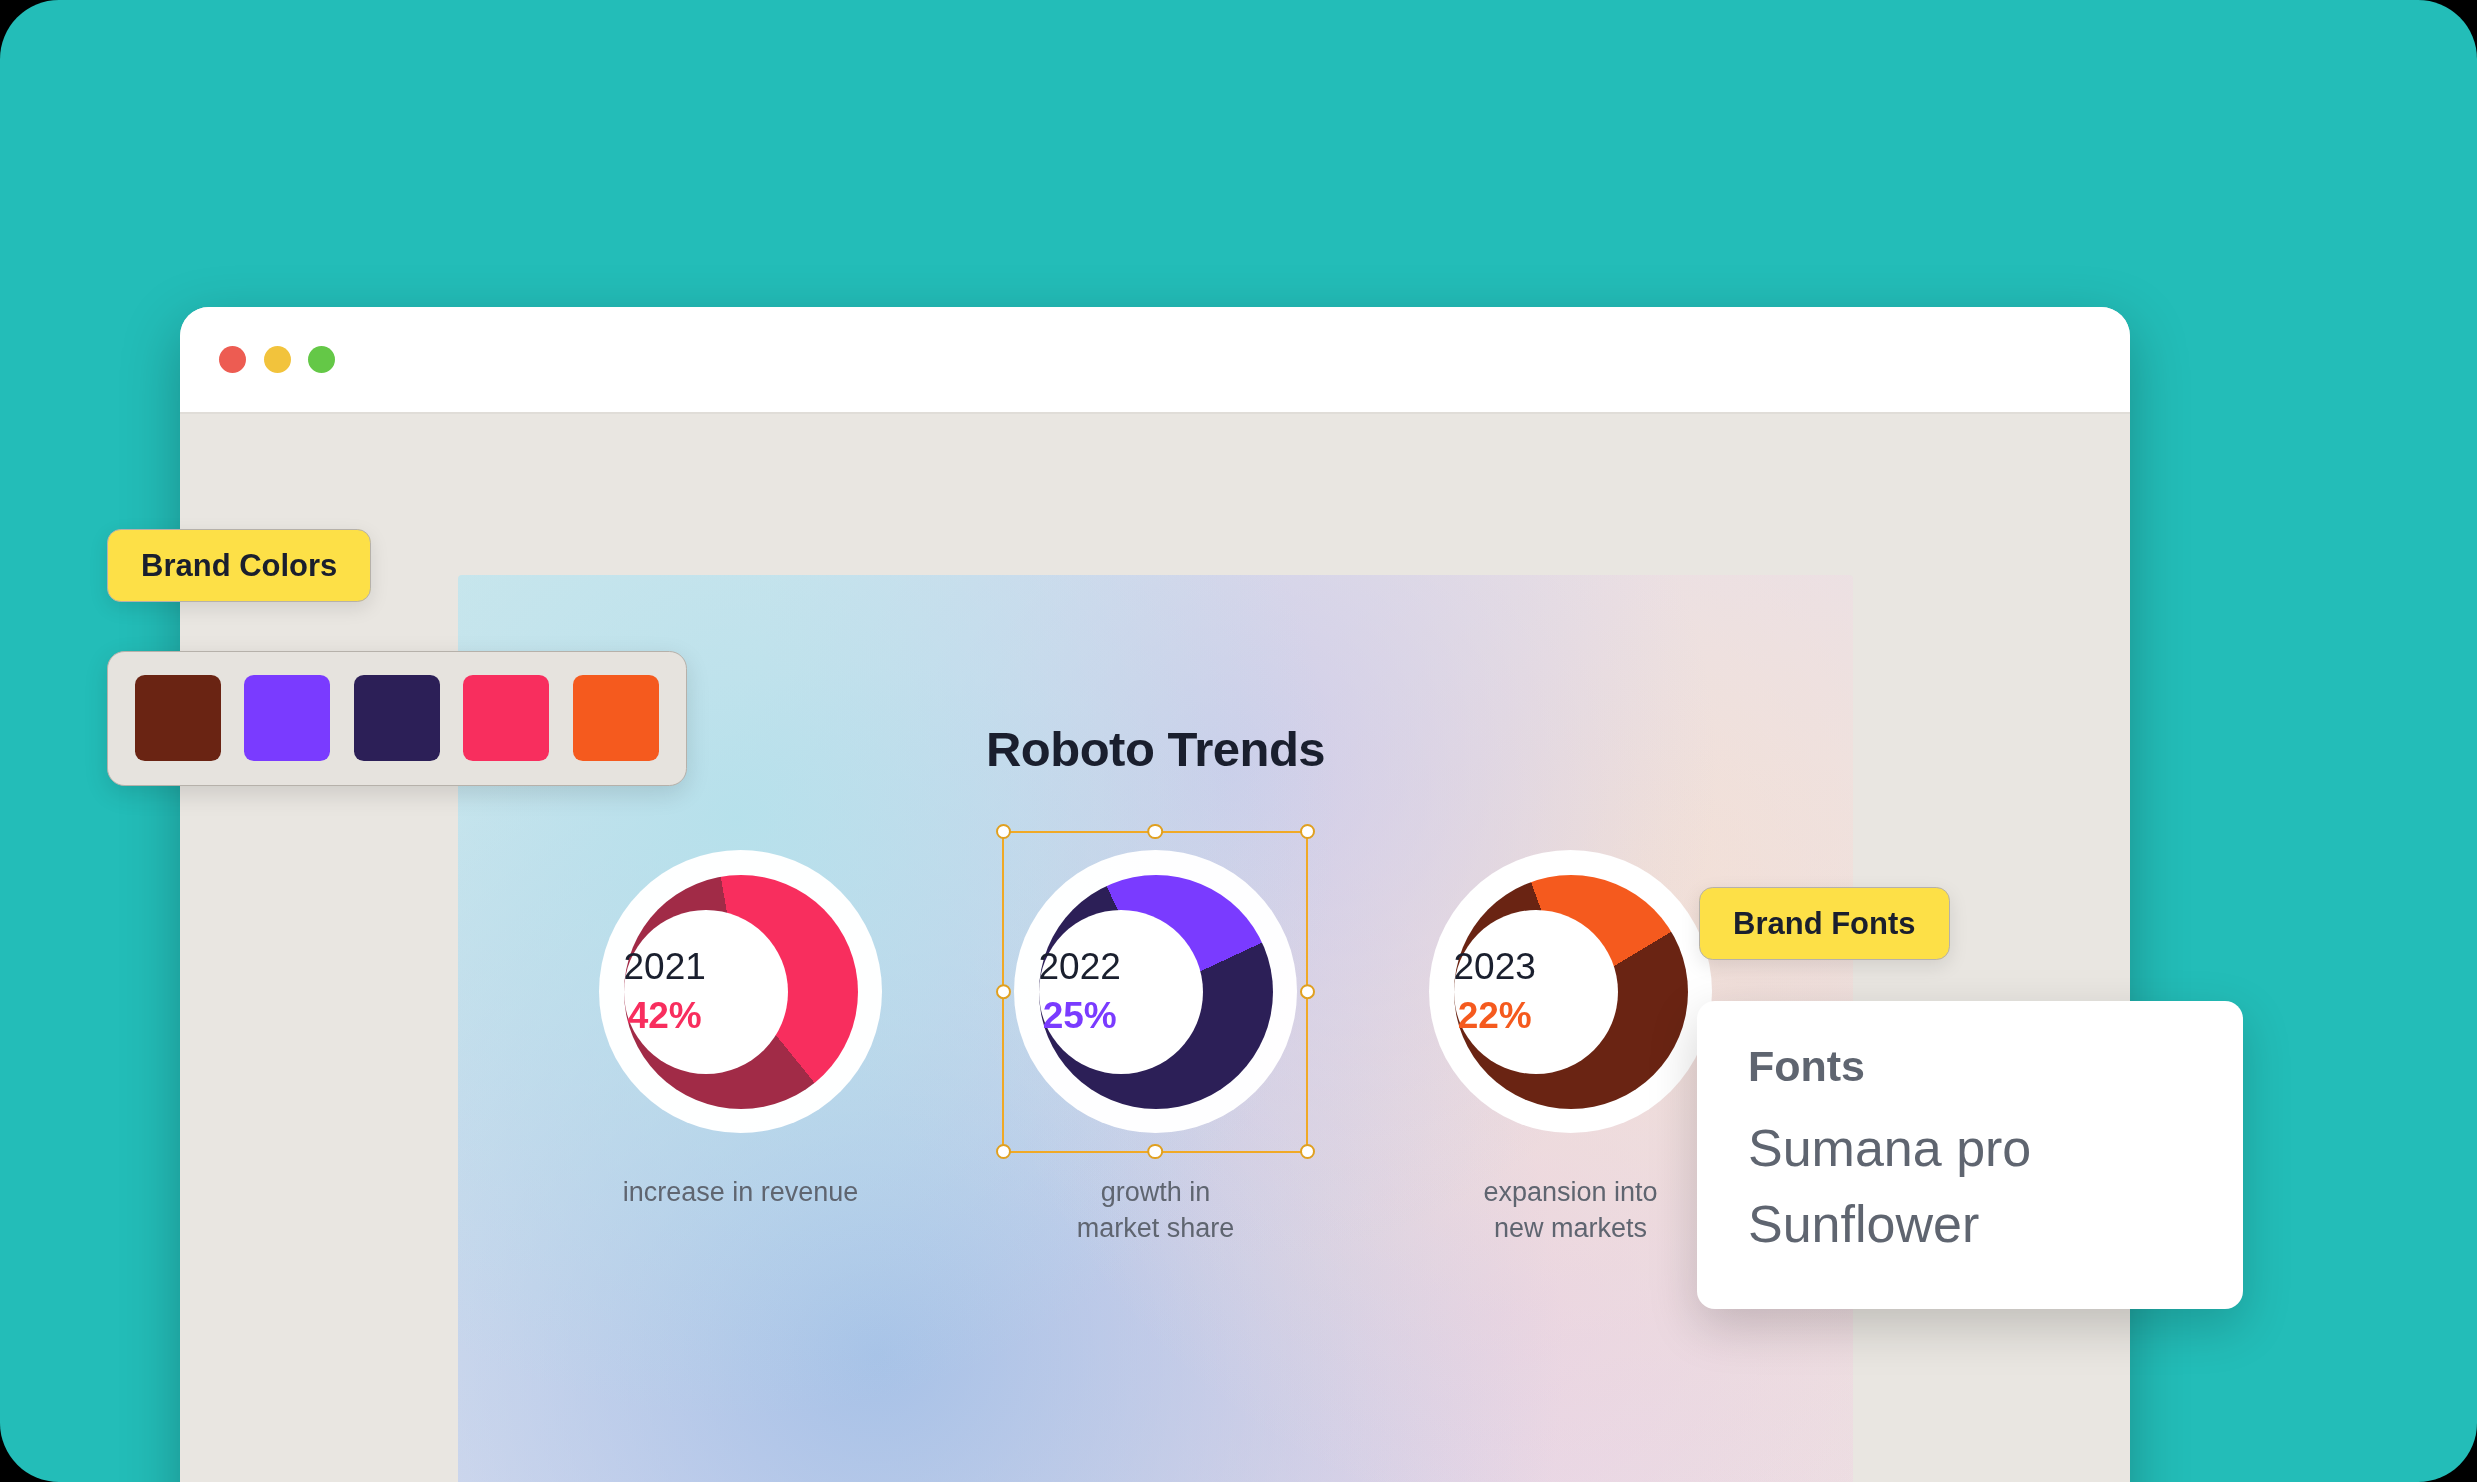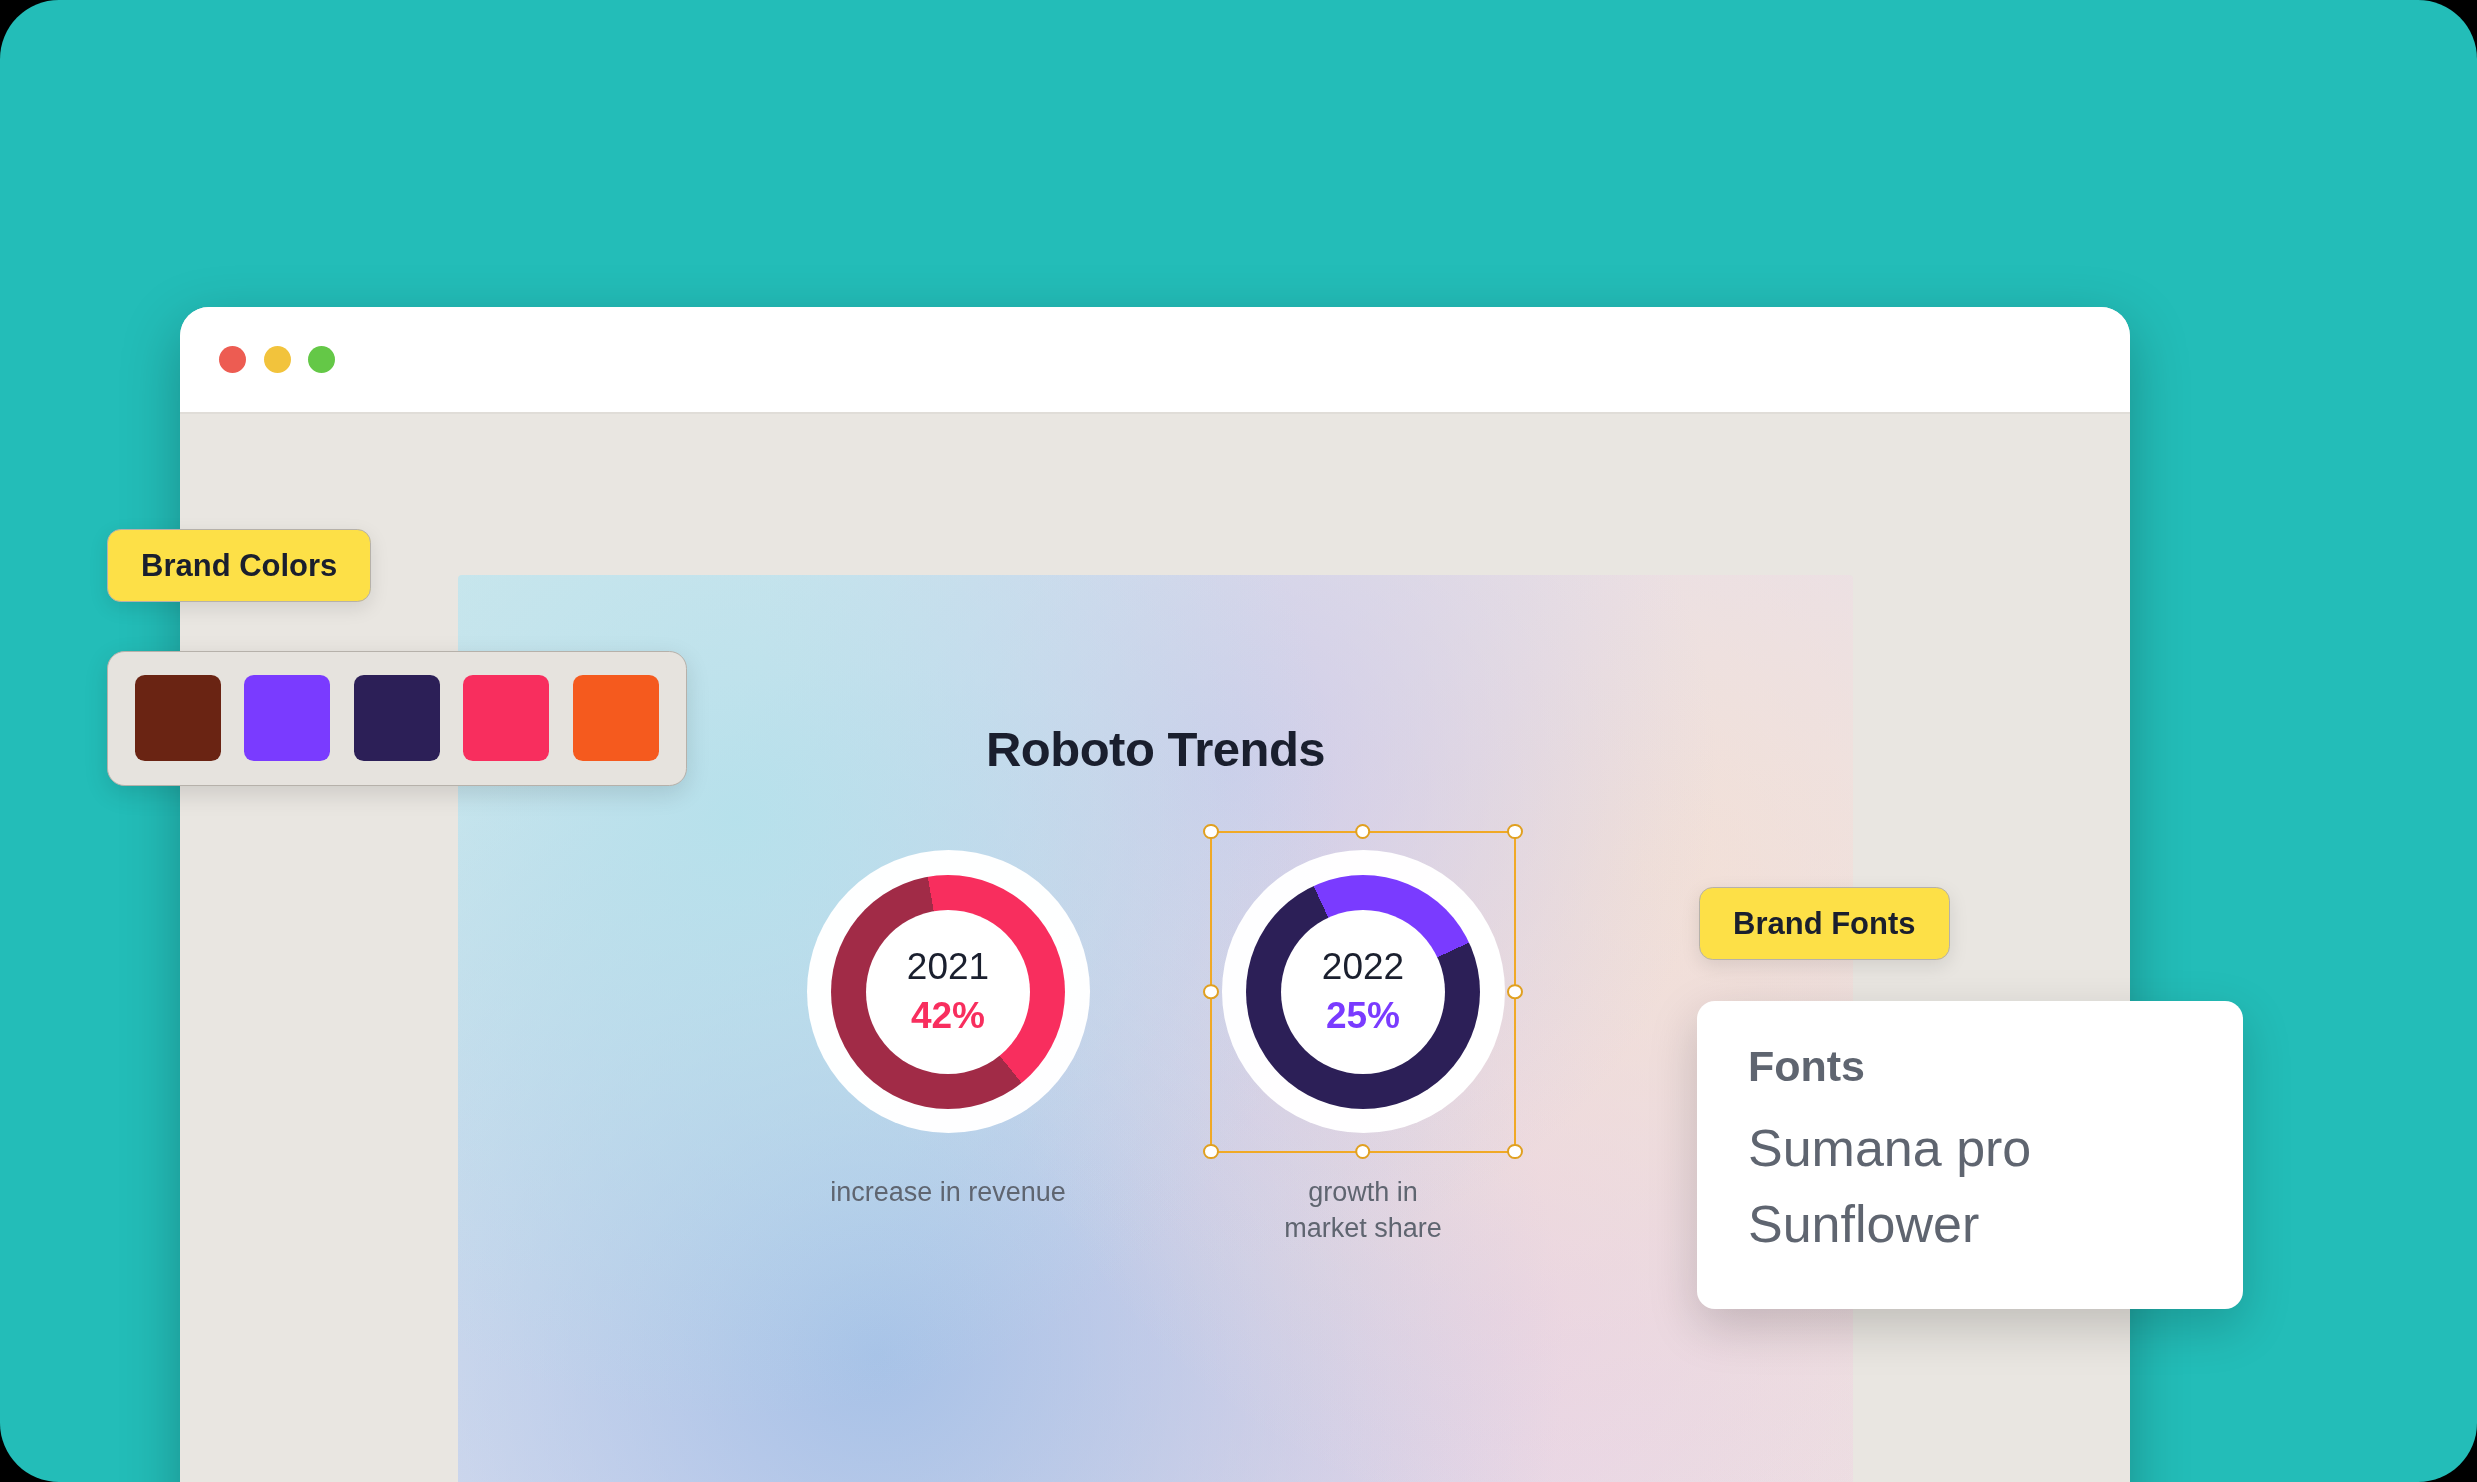--- a/index.html
+++ b/index.html
@@ -97,21 +97,21 @@
       align-items: center;
       justify-content: center;
     }
     .ring-donut {
       width: 234px;
       height: 234px;
       border-radius: 50%;
       position: relative;
       display: flex;
       align-items: center;
-      justify-content: center;
+      justify-content: flex-start;
     }
     .ring-donut::after {
       content: "";
       position: absolute;
       width: 164px;
       height: 164px;
       background: #fff;
       border-radius: 50%;
     }
     .donut-1 { background: conic-gradient(from -10deg, #f82e5e 0deg 151deg, #a12b47 151deg 360deg); }
@@ -273,20 +273,31 @@
             <div class="ring-donut donut-2">
               <div class="ring-text">
                 <div class="ring-year">2022</div>
                 <div class="ring-pct pct-2">25%</div>
               </div>
             </div>
           </div>
           <div class="ring-caption">growth in<br>market share</div>
         </div>
 
+        <div class="ring-stack">
+          <div class="ring-outer">
+            <div class="ring-donut donut-3">
+              <div class="ring-text">
+                <div class="ring-year">2023</div>
+                <div class="ring-pct pct-3">22%</div>
+              </div>
+            </div>
+          </div>
+          <div class="ring-caption">expansion into<br>new markets</div>
+        </div>
 
       </div>
     </div>
   </div>
 
   <div class="panel-label brand-colors-label">Brand Colors</div>
   <div class="panel brand-colors-panel">
     <div class="swatch" style="background:#6a2413"></div>
     <div class="swatch" style="background:#7a3bff"></div>
     <div class="swatch" style="background:#2c1f57"></div>

